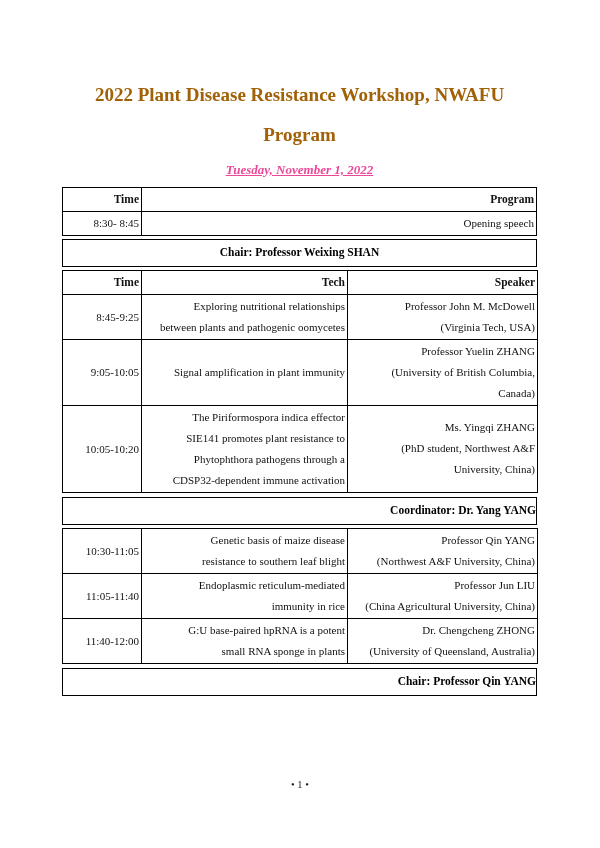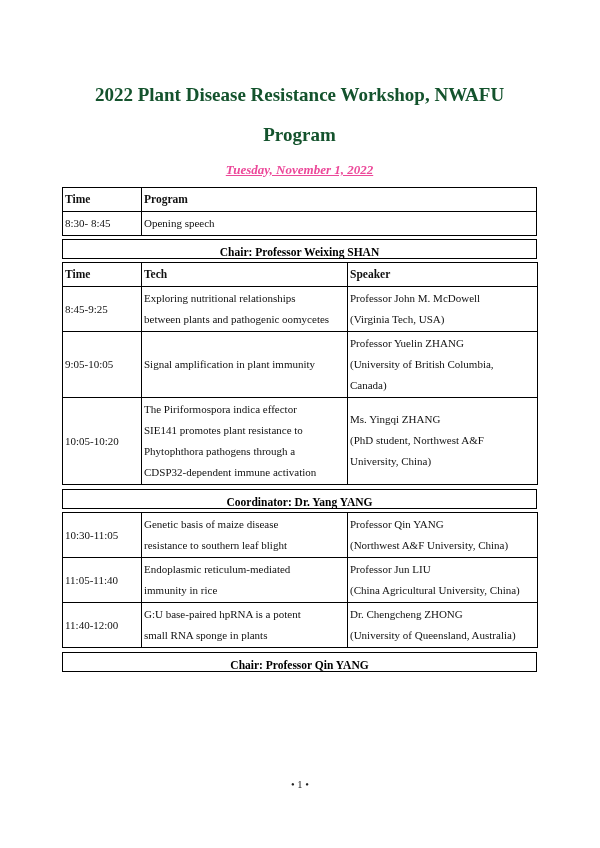--- a/index.html
+++ b/index.html
@@ -18,21 +18,21 @@
     left: 62px;
     top: 0;
     width: 475px;
   }
   .title {
     margin: 0;
     font-size: 19px;
     font-weight: bold;
     text-align: center;
     line-height: 1.2;
-    color: #14532d;
+    color: #a16207;
   }
   .title-1 { padding-top: 84px; }
   .title-2 { padding-top: 17px; }
   .date-heading {
     padding-top: 15px;
     font-size: 13px;
     font-weight: bold;
     font-style: italic;
     text-decoration: underline;
     text-align: center;
@@ -40,21 +40,21 @@
   }
   table.tbl {
     border-collapse: collapse;
     table-layout: fixed;
     width: 475px;
   }
   .tbl-a { margin-top: 9px; }
   .tbl-c, .tbl-e { margin-top: 3px; }
   .tbl td {
     border: 1.5px solid #000;
-    text-align: left;
+    text-align: right;
     vertical-align: middle;
     font-size: 11px;
     padding: 1px 2px;
     height: 24px;
     overflow: visible;
   }
   .tbl td.hdr {
     font-weight: bold;
     font-size: 11.5px;
   }
@@ -62,28 +62,28 @@
   col.c-topic { width: 206px; }
   col.c-speaker { width: 190px; }
   .line {
     line-height: 21px;
     white-space: nowrap;
   }
   .it { }
   .band {
     margin-top: 3px;
     border: 1.5px solid #000;
-    height: 20px;
+    height: 28px;
     line-height: 25px;
     text-align: center;
     font-weight: bold;
     font-size: 11.5px;
     color: #000;
   }
-  .band-mid, .band-end { margin-top: 4px; }
+  .band-mid, .band-end { margin-top: 4px; text-align: right; }
   .page-number {
     position: absolute;
     left: 0;
     right: 0;
     top: 779px;
     text-align: center;
     font-size: 10.5px;
     color: #222;
   }
 </style>

